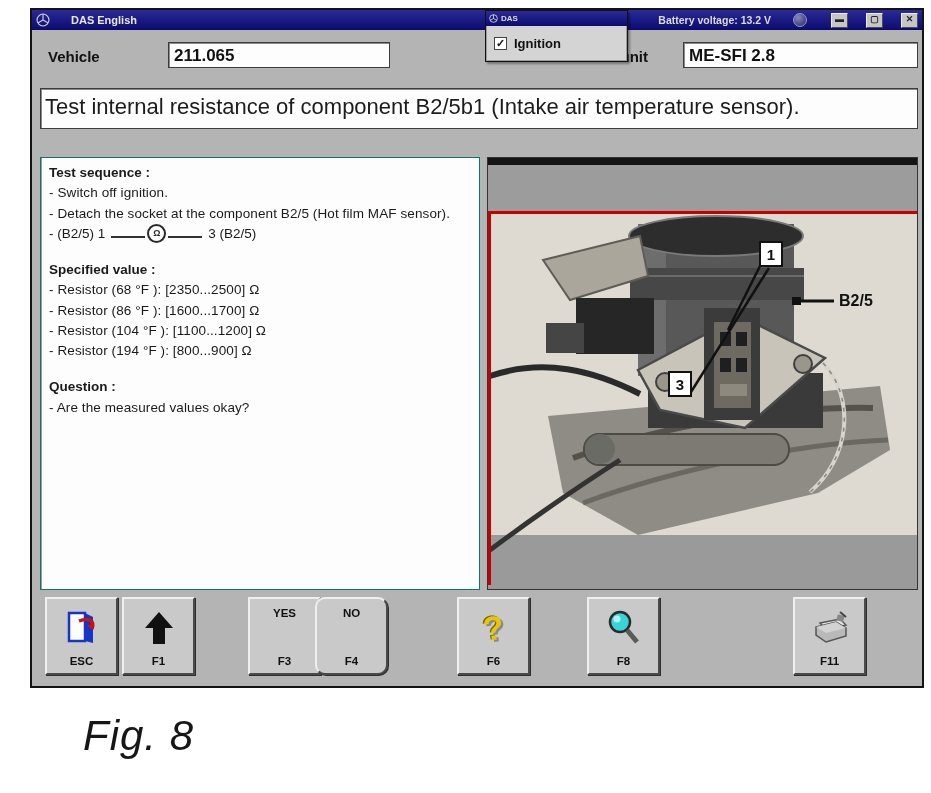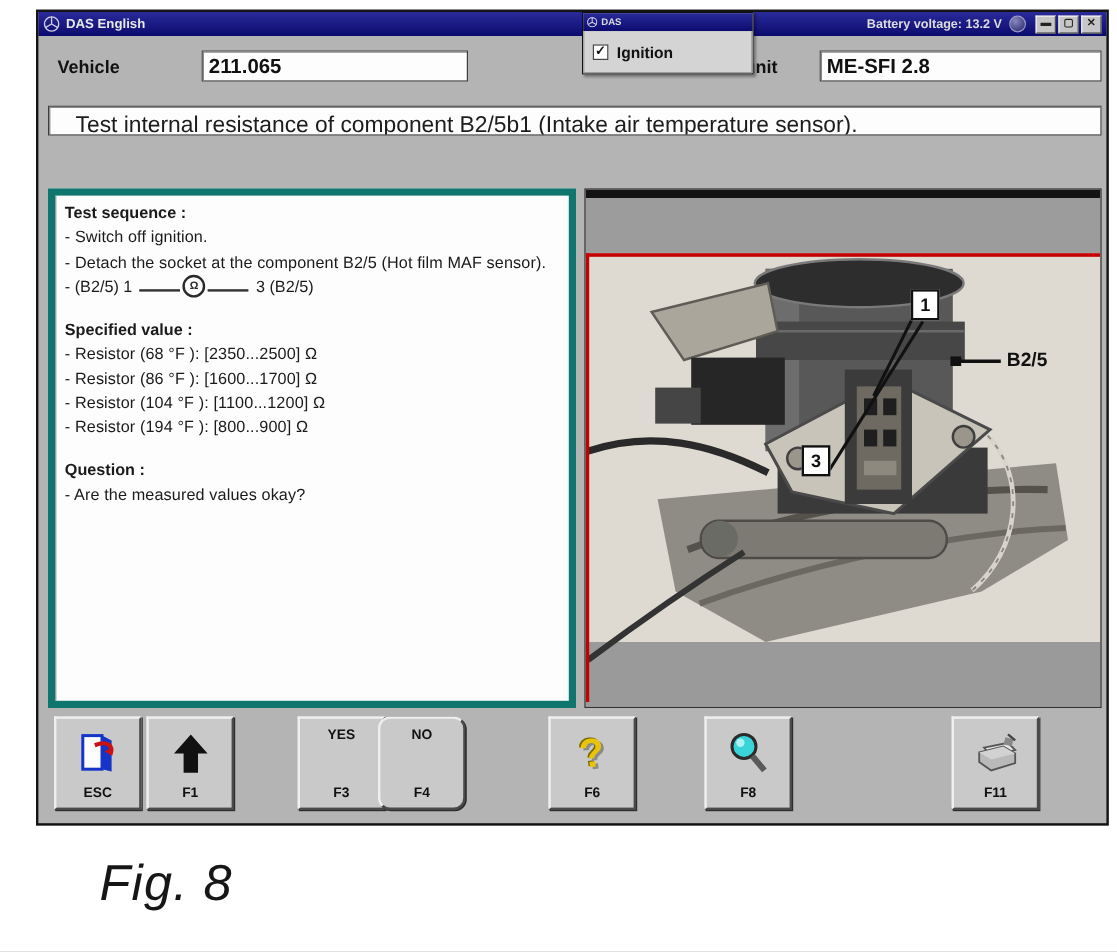--- a/index.html
+++ b/index.html
@@ -10,48 +10,48 @@
   }
   
   .das-window{
     position:absolute;left:30px;top:8px;width:894px;height:680px;
     background:#b4b4b4;border:2px solid #141414;box-sizing:border-box;
   }
   .titlebar{
     position:absolute;left:0;top:0;width:100%;height:20px;
     background:linear-gradient(#2a2a9a,#0b0b6e);
     display:flex;align-items:center;padding:0 4px;box-sizing:border-box;
-    color:#e8e8e8;font-size:11px;font-weight:700;
+    color:#e8e8e8;font-size:11px;font-weight:700;gap:16px;
   }
   .titlebar .star{width:14px;height:14px;margin-right:5px;flex:none;}
   .titlebar .spacer{flex:1;}
   .battery-text{font-size:10.5px;font-weight:700;color:#dcdcdc;margin-right:6px;white-space:nowrap;}
   .orb{width:12px;height:12px;border-radius:50%;background:radial-gradient(circle at 35% 30%,#8888c0,#22226a);border:1px solid #9a9ac8;margin-right:6px;flex:none;}
   .win-btn{
     width:15px;height:13px;background:#c6c6c6;margin-left:2px;flex:none;
     border:1px solid;border-color:#f0f0f0 #4c4c4c #4c4c4c #f0f0f0;
     font-size:9px;line-height:11px;text-align:center;color:#222;font-weight:700;
     cursor:default;
   }
   
   .fld-label{position:absolute;font-size:15px;font-weight:700;color:#111;}
   .fld-input{
     position:absolute;height:26px;background:#fdfdfd;box-sizing:border-box;
     border:1px solid #3c3c3c;box-shadow:inset 1px 1px 0 #8a8a8a;
     font-size:17px;font-weight:700;color:#111;padding:2px 5px;line-height:21px;
   }
   .task-box{
-    position:absolute;left:8px;top:78px;width:878px;height:25px;background:#fdfdfd;
+    position:absolute;left:8px;top:78px;width:878px;height:41px;background:#fdfdfd;
     box-sizing:border-box;border:1px solid #3c3c3c;box-shadow:inset 1px 1px 0 #8a8a8a;
-    font-size:19px;font-weight:400;color:#1c1c1c;padding:5px 22px;white-space:nowrap;overflow:hidden;
+    font-size:22px;font-weight:400;color:#1c1c1c;padding:5px 4px;white-space:nowrap;overflow:hidden;
   }
   
   .test-panel{
     position:absolute;left:8px;top:147px;width:440px;height:433px;background:#fdfdfd;
-    box-sizing:border-box;border:6px solid #0f766e;box-shadow:inset 1px 0 0 #9a9a9a;
+    box-sizing:border-box;border:1px solid #0f766e;box-shadow:inset 1px 0 0 #9a9a9a;
     padding:5px 8px;color:#1a1a1a;font-size:13.5px;font-weight:700;line-height:1.5;
   }
   .test-panel .hd{font-weight:700;}
   .test-panel .ln{font-weight:400;letter-spacing:.1px;}
   .test-panel .gap{height:16px;}
   .schline{display:flex;align-items:center;font-weight:400;}
   .wire{display:inline-block;width:34px;height:0;border-bottom:2px solid #333;margin:6px 2px 0 6px;}
   .wire.r{margin:6px 6px 0 2px;}
   .ohm-circ{
     display:inline-flex;align-items:center;justify-content:center;flex:none;

